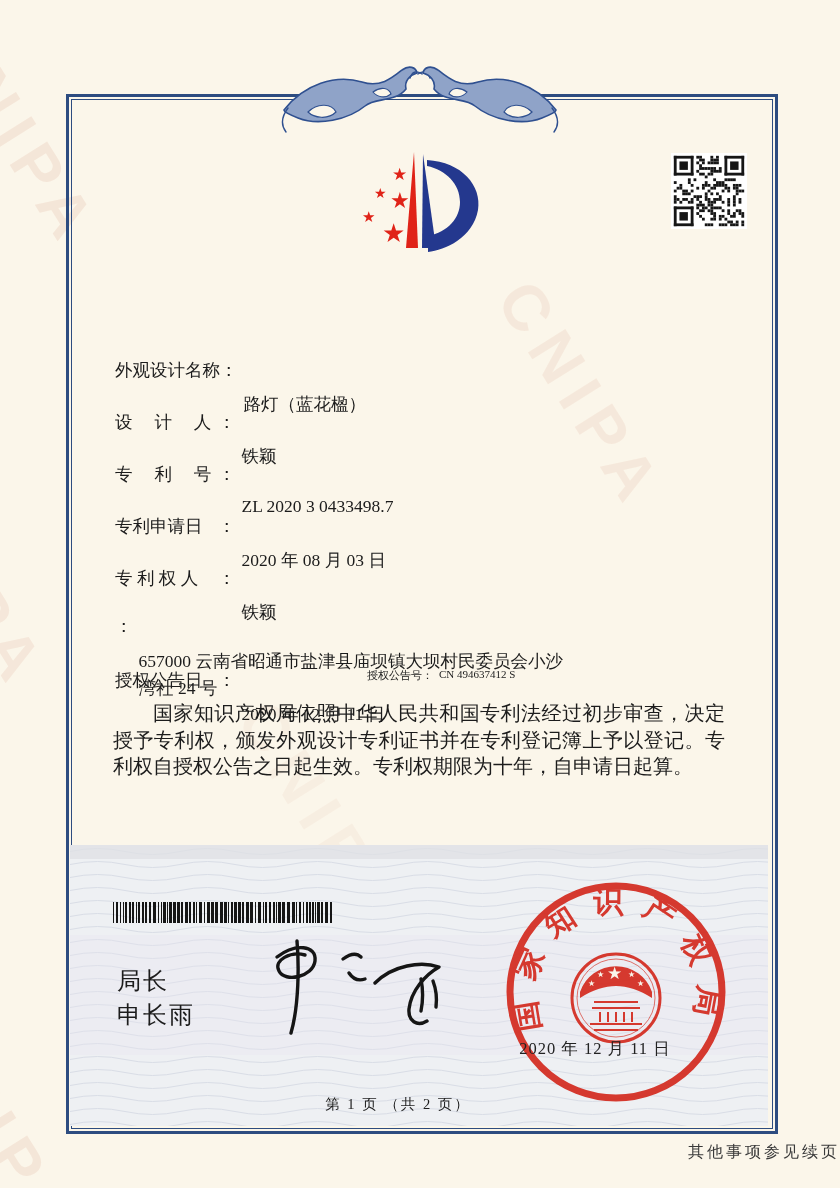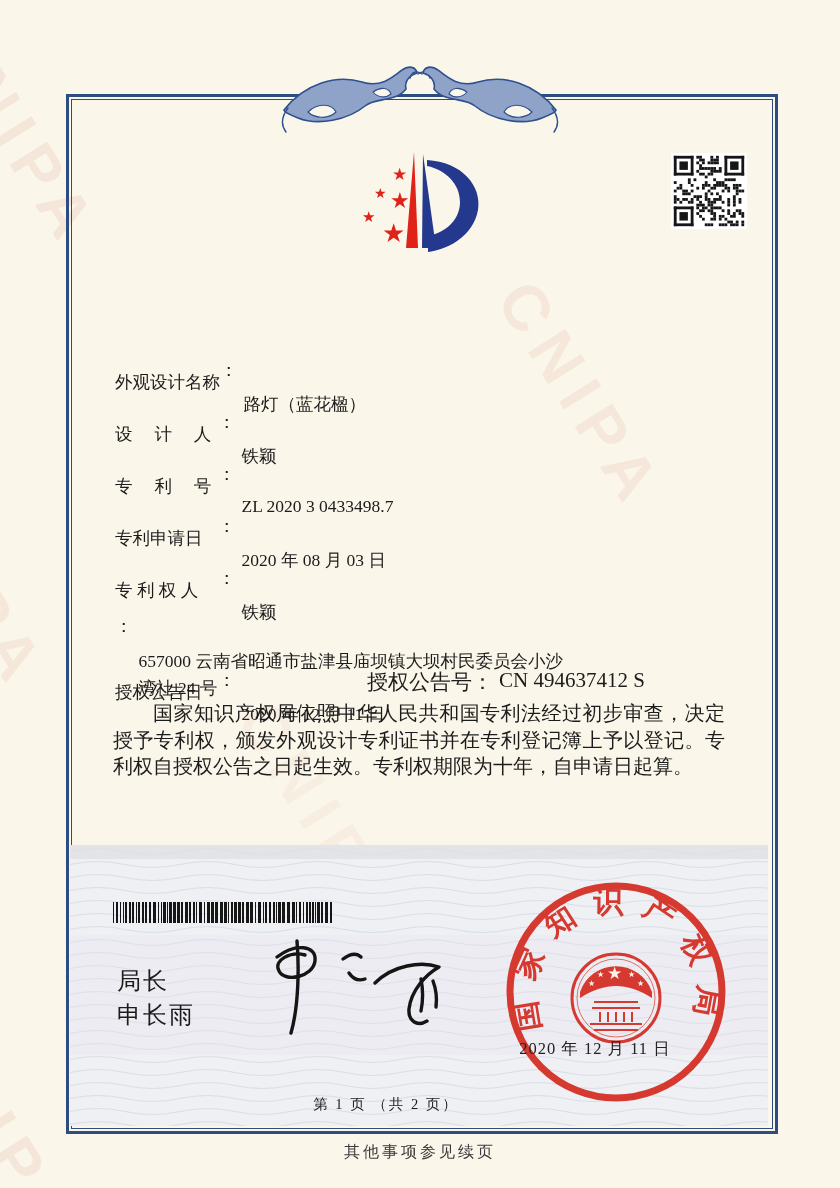--- a/index.html
+++ b/index.html
@@ -22,43 +22,43 @@
 
   .cert-no{position:absolute;left:115px;top:148px;font-size:18px;letter-spacing:3px;}
 
   .logo{position:absolute;left:344px;top:138px;width:152px;height:120px;}
   .qr{position:absolute;left:671px;top:153px;width:76px;height:76px;background:#fff;}
 
   .title{position:absolute;left:0;top:260px;width:840px;text-align:center;
          font-size:36px;font-weight:bold;letter-spacing:10px;}
 
   .field{position:absolute;left:115px;font-size:17.5px;display:flex;}
-  .f-lab{display:inline-block;min-width:103px;white-space:pre;margin-top:12px;}
+  .f-lab{display:inline-block;min-width:103px;white-space:pre;}
   .f-col{display:inline-block;margin-right:6px;}
   .f-val{display:inline-block;margin-top:34px;}
   .addr-val{max-width:440px;line-height:27px;}
 
-  .pubno{position:absolute;left:367px;top:0;display:flex;font-size:21px;}
+  .pubno{position:absolute;left:367px;top:0;display:flex;font-size:11px;}
 
   .paras{position:absolute;left:113px;top:700px;width:612px;font-size:20px;
          line-height:26.5px;text-align:justify;}
   .paras p{margin:0 0 5px 0;text-indent:2em;}
 
   .barcode{position:absolute;left:113px;top:902px;width:222px;height:21px;}
 
   .sig-block{position:absolute;left:117px;top:964px;font-size:24px;line-height:34px;letter-spacing:2px;}
   .signature{position:absolute;left:225px;top:935px;width:230px;height:105px;}
 
   .seal{position:absolute;left:500px;top:876px;width:232px;height:232px;}
   .seal-date{position:absolute;left:505px;top:1038px;width:180px;font-size:16.5px;
              letter-spacing:1px;color:#222;text-align:center;}
 
-  .page-foot{position:absolute;left:0;top:1095px;width:772px;text-align:center;
+  .page-foot{position:absolute;left:12px;top:1095px;width:772px;text-align:center;
              font-size:14.5px;letter-spacing:2px;}
-  .bottom-note{position:absolute;left:0;top:1142px;width:840px;text-align:center;
+  .bottom-note{position:absolute;left:0;top:1142px;width:840px;text-align:right;
                font-size:16px;letter-spacing:3px;color:#3a3a3a;}
 </style>
 </head>
 <body>
 
 <div id="cert">
 
   <div class="wm" style="left:-20px;top:6px;opacity:.6">CNIPA</div>
   <div class="wm" style="left:545px;top:268px;opacity:.5">CNIPA</div>
   <div class="wm" style="left:-72px;top:448px;opacity:.55">CNIPA</div>

